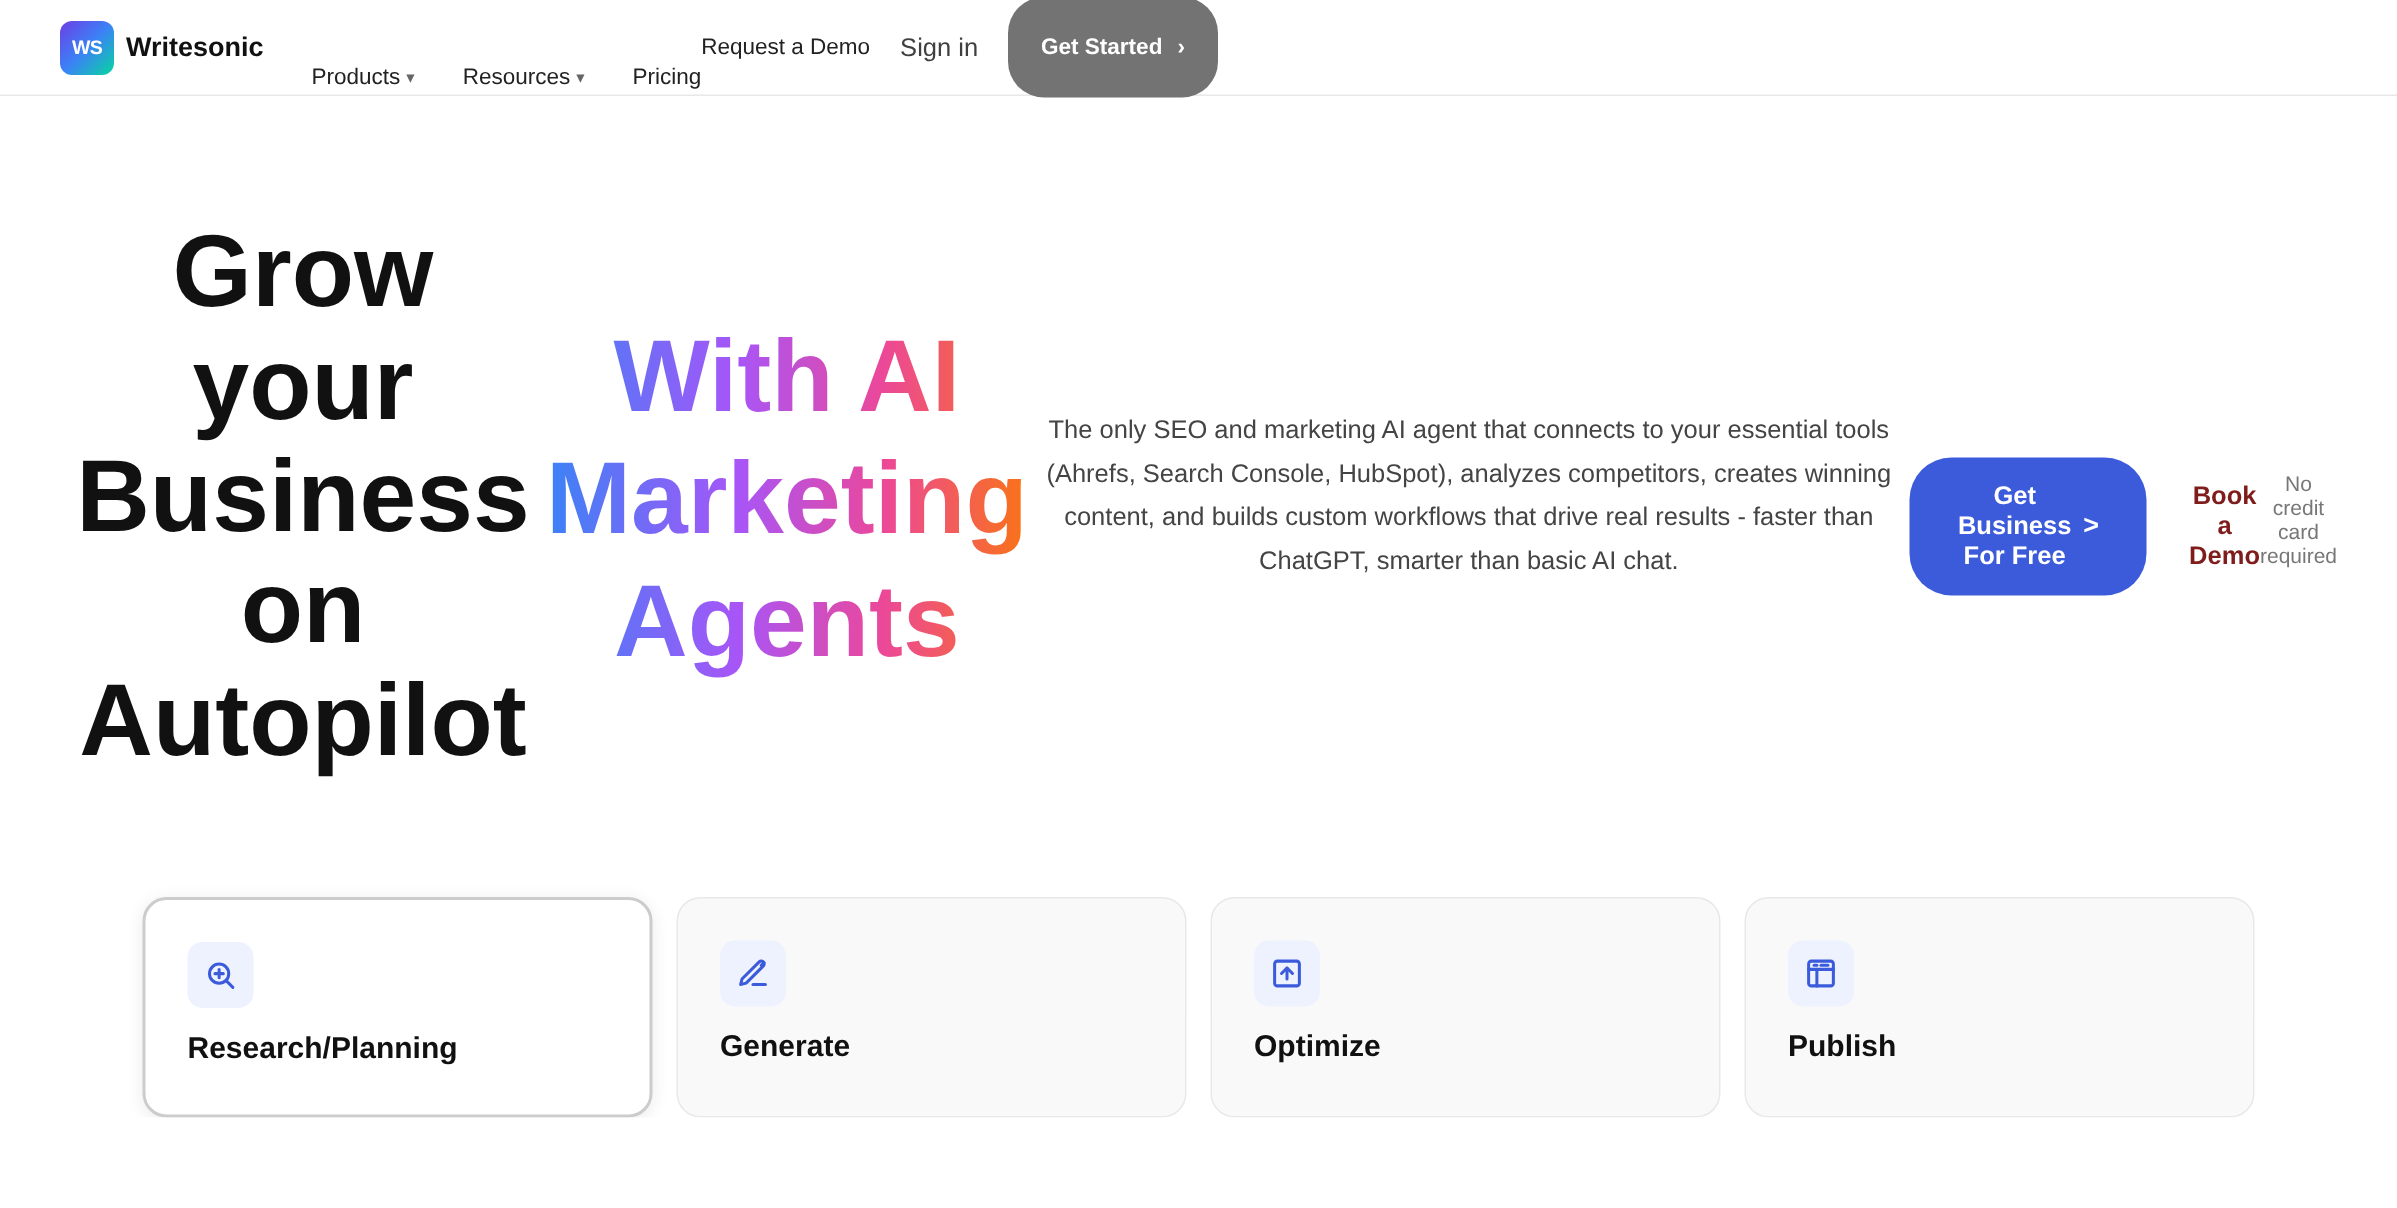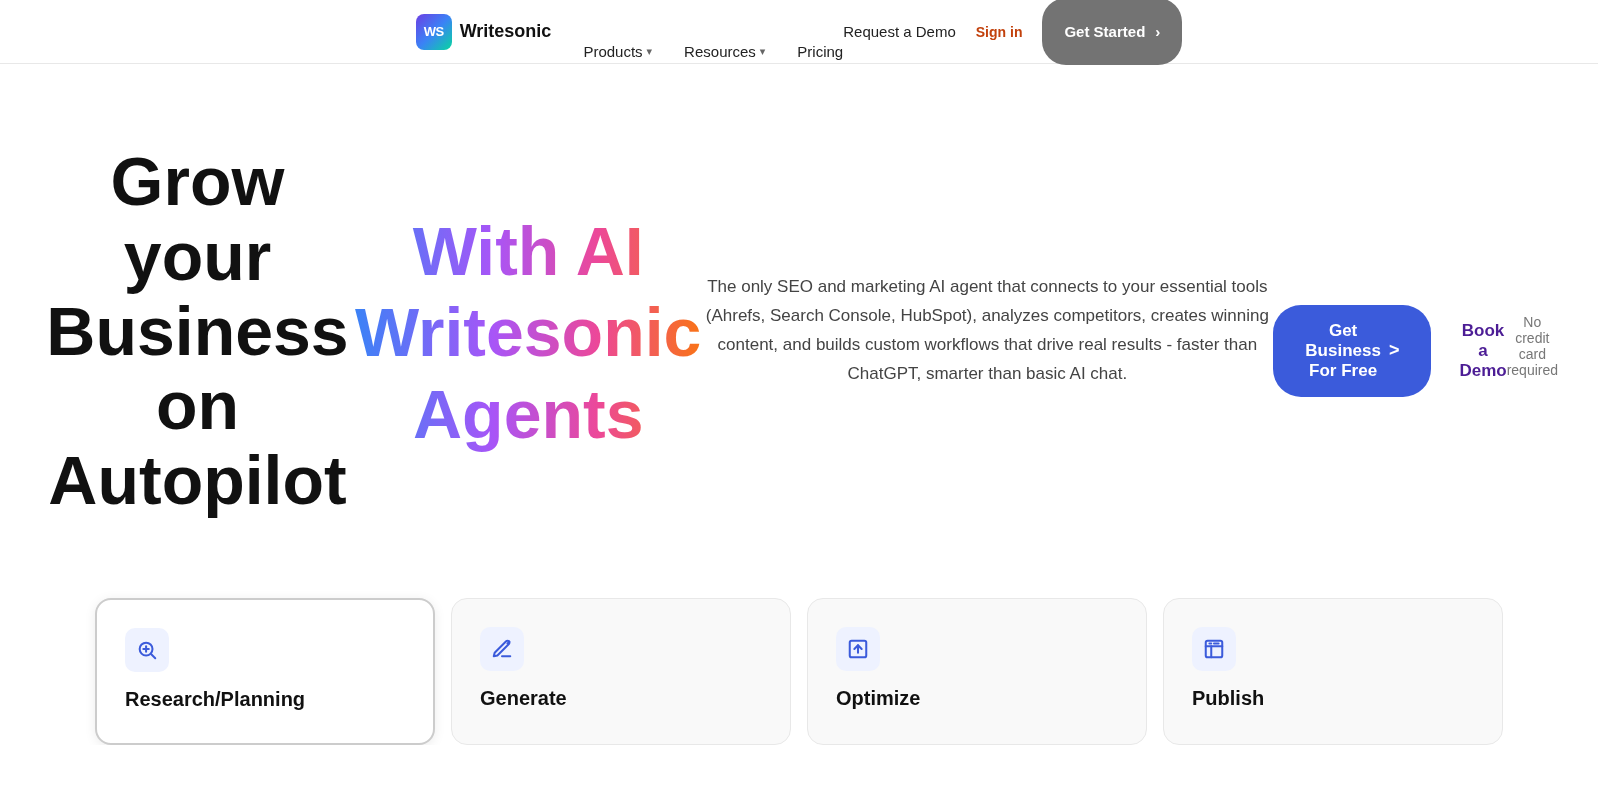--- a/index.html
+++ b/index.html
@@ -1,20 +1,20 @@
 <!DOCTYPE html>
 <html><head>
   <meta charset="utf-8">
   <style>
     * { margin: 0; padding: 0; box-sizing: border-box; }
     body { font-family: -apple-system, BlinkMacSystemFont, 'Segoe UI', sans-serif; background: #fff; color: #111; overflow-x: hidden; }
 
     
     nav {
-      display: flex; align-items: center; justify-content: center;
+      display: flex; align-items: center; justify-content: flex-start;
       padding: 0 40px; height: 64px; border-bottom: 1px solid #e8e8e8;
       position: sticky; top: 0; background: #fff; z-index: 100;
     }
     .nav-left { display: flex; align-items: center; gap: 32px; }
     .logo { display: flex; align-items: center; gap: 8px; font-weight: 700; font-size: 18px; color: #111; text-decoration: none; }
     .logo-icon {
       width: 36px; height: 36px; border-radius: 8px;
       background: linear-gradient(135deg, #6B3FE4 0%, #3B82F6 50%, #06D6A0 100%);
       display: flex; align-items: center; justify-content: center;
       color: #fff; font-weight: 900; font-size: 13px; letter-spacing: -0.5px;
@@ -22,21 +22,21 @@
     .nav-link {
       display: flex; align-items: center; gap: 4px;
       font-size: 15px; color: #222; cursor: pointer; text-decoration: none;
       padding: 4px 0;
       margin-top: 39px;
     }
     .chevron { font-size: 11px; color: #666; }
 
     .nav-right { display: flex; align-items: center; gap: 20px; }
     .request-demo { font-size: 15px; color: #222; cursor: pointer; }
-    .sign-in { font-size: 14px; color: #c2410c; cursor: pointer; font-weight: 700; }
+    .sign-in { font-size: 17px; color: #404040; cursor: pointer; font-weight: 400; }
     .get-started-btn {
       background: #737373; color: #fff; border: none; border-radius: 24px;
       padding: 25px 22px; font-size: 15px; font-weight: 600; cursor: pointer;
       display: flex; align-items: center; gap: 10px;
     }
 
     
     .hero {
       display: flex; flex-direction: row; align-items: center;
       text-align: center; padding: 80px 40px 40px;
@@ -55,21 +55,21 @@
       color: #444;
     }
     .hero-cta { display: flex; align-items: center; gap: 28px; margin-top: 40px; }
     .cta-primary {
       background: #3B5BDB; color: #fff; border: none; border-radius: 28px;
       padding: 16px 32px; font-size: 17px; font-weight: 700; cursor: pointer;
       display: flex; align-items: center; gap: 8px;
     }
     .cta-arrow { font-size: 18px; }
     .cta-secondary {
-      font-size: 17px; font-weight: 600; color: #4c1d95; cursor: pointer;
+      font-size: 17px; font-weight: 600; color: #7f1d1d; cursor: pointer;
       text-decoration: none; border: none; background: none;
     }
     .no-cc { margin-top: 30px; font-size: 14px; color: #777; }
 
     
     .cards-section {
       display: flex; gap: 16px; padding: 40px 40px 0;
       justify-content: center;
     }
     .card {
@@ -115,21 +115,21 @@
     <span class="sign-in">Sign in</span>
     <button class="get-started-btn">
       <span>Get Started</span>
       <span>›</span>
     </button>
   </div>
 </nav>
 
 <section class="hero">
   <h1 class="hero-title-main">Grow your Business on Autopilot</h1>
-  <h1 class="hero-title-gradient">With AI Writesonic Agents</h1>
+  <h1 class="hero-title-gradient">With AI Marketing Agents</h1>
   <p class="hero-subtitle">The only SEO and marketing AI agent that connects to your essential tools (Ahrefs, Search Console, HubSpot), analyzes competitors, creates winning content, and builds custom workflows that drive real results - faster than ChatGPT, smarter than basic AI chat.</p>
   <div class="hero-cta">
     <button class="cta-primary">
       <span>Get Business For Free</span>
       <span class="cta-arrow">&gt;</span>
     </button>
     <a class="cta-secondary" href="#">Book a Demo</a>
   </div>
   <p class="no-cc">No credit card required</p>
 </section>

